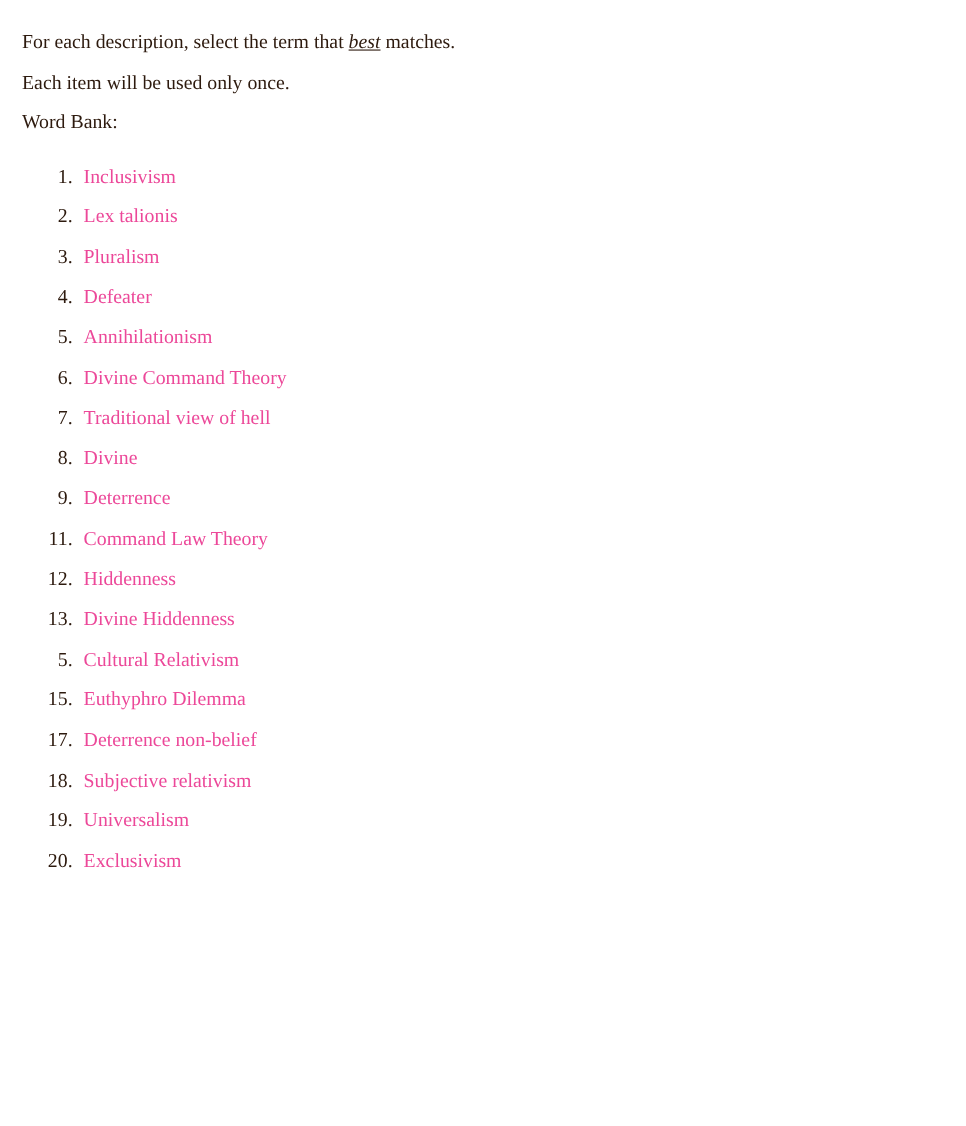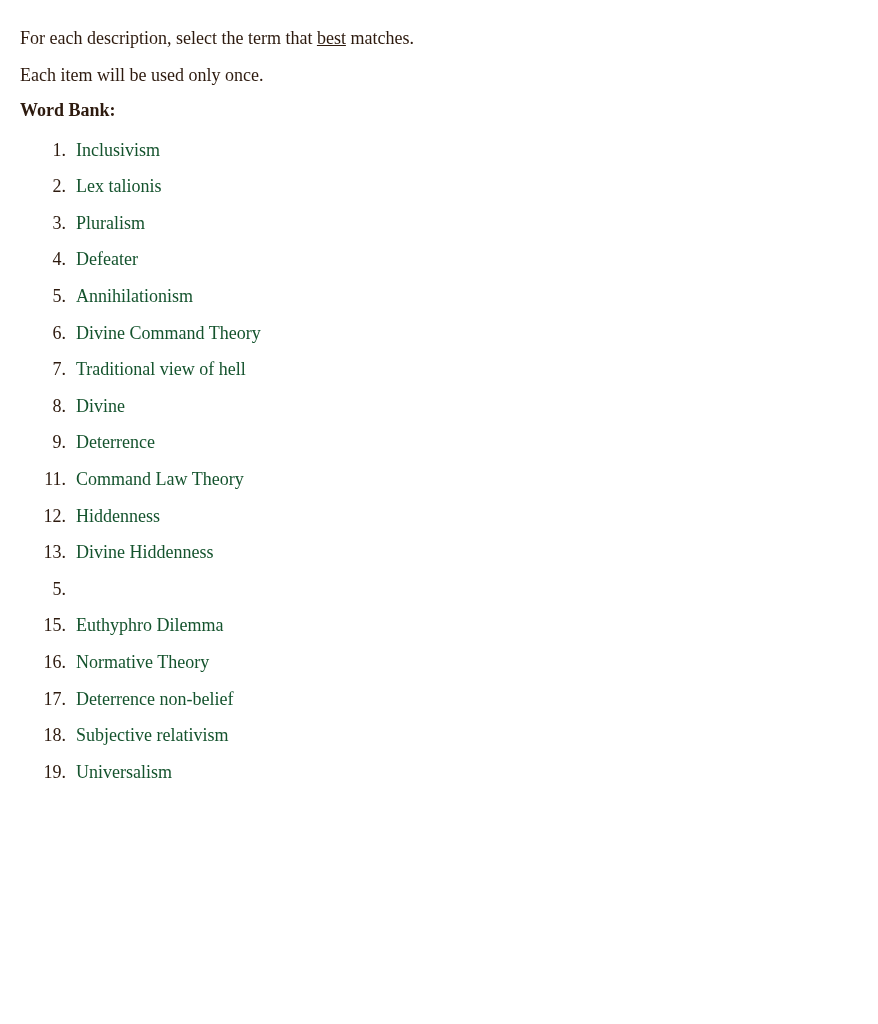--- a/index.html
+++ b/index.html
@@ -22,26 +22,27 @@
       margin-bottom: 10px;
       line-height: 1.6;
     }
 
     .instructions p {
       margin-bottom: 8px;
     }
 
     .instructions .best {
       text-decoration: underline;
+      font-style: italic;
     }
 
     .word-bank-label {
       font-size: 18px;
-      font-weight: bold;
-      margin-bottom: 14px;
+      font-weight: normal;
+      margin-bottom: 24px;
       margin-top: 4px;
     }
 
     .word-list {
       list-style: none;
       padding: 0;
       margin: 0 0 0 10px;
     }
 
     .word-list li {
@@ -53,21 +54,21 @@
 
     .item-number {
       min-width: 36px;
       text-align: right;
       margin-right: 10px;
       color: #2d1a0e;
       flex-shrink: 0;
     }
 
     .item-text {
-      color: #14532d;
+      color: #ec4899;
     }
   </style>
 </head>
 <body>
 
 <div class="instructions">
   <p>
     <span>For each description, select the term that </span><span class="best">best</span><span> matches.</span>
   </p>
   <p>Each item will be used only once.</p>
@@ -119,34 +120,35 @@
     <li>
       <span class="item-number">12.</span>
       <span class="item-text">Hiddenness</span>
     </li>
     <li>
       <span class="item-number">13.</span>
       <span class="item-text">Divine Hiddenness</span>
     </li>
     <li>
       <span class="item-number">5.</span>
+      <span class="item-text">Cultural Relativism</span>
     </li>
     <li>
       <span class="item-number">15.</span>
       <span class="item-text">Euthyphro Dilemma</span>
-    </li>
-    <li>
-      <span class="item-number">16.</span>
-      <span class="item-text">Normative Theory</span>
     </li>
     <li>
       <span class="item-number">17.</span>
       <span class="item-text">Deterrence non-belief</span>
     </li>
     <li>
       <span class="item-number">18.</span>
       <span class="item-text">Subjective relativism</span>
     </li>
     <li>
       <span class="item-number">19.</span>
       <span class="item-text">Universalism</span>
     </li>
+    <li>
+      <span class="item-number">20.</span>
+      <span class="item-text">Exclusivism</span>
+    </li>
   </ol>
 
 </body></html>

